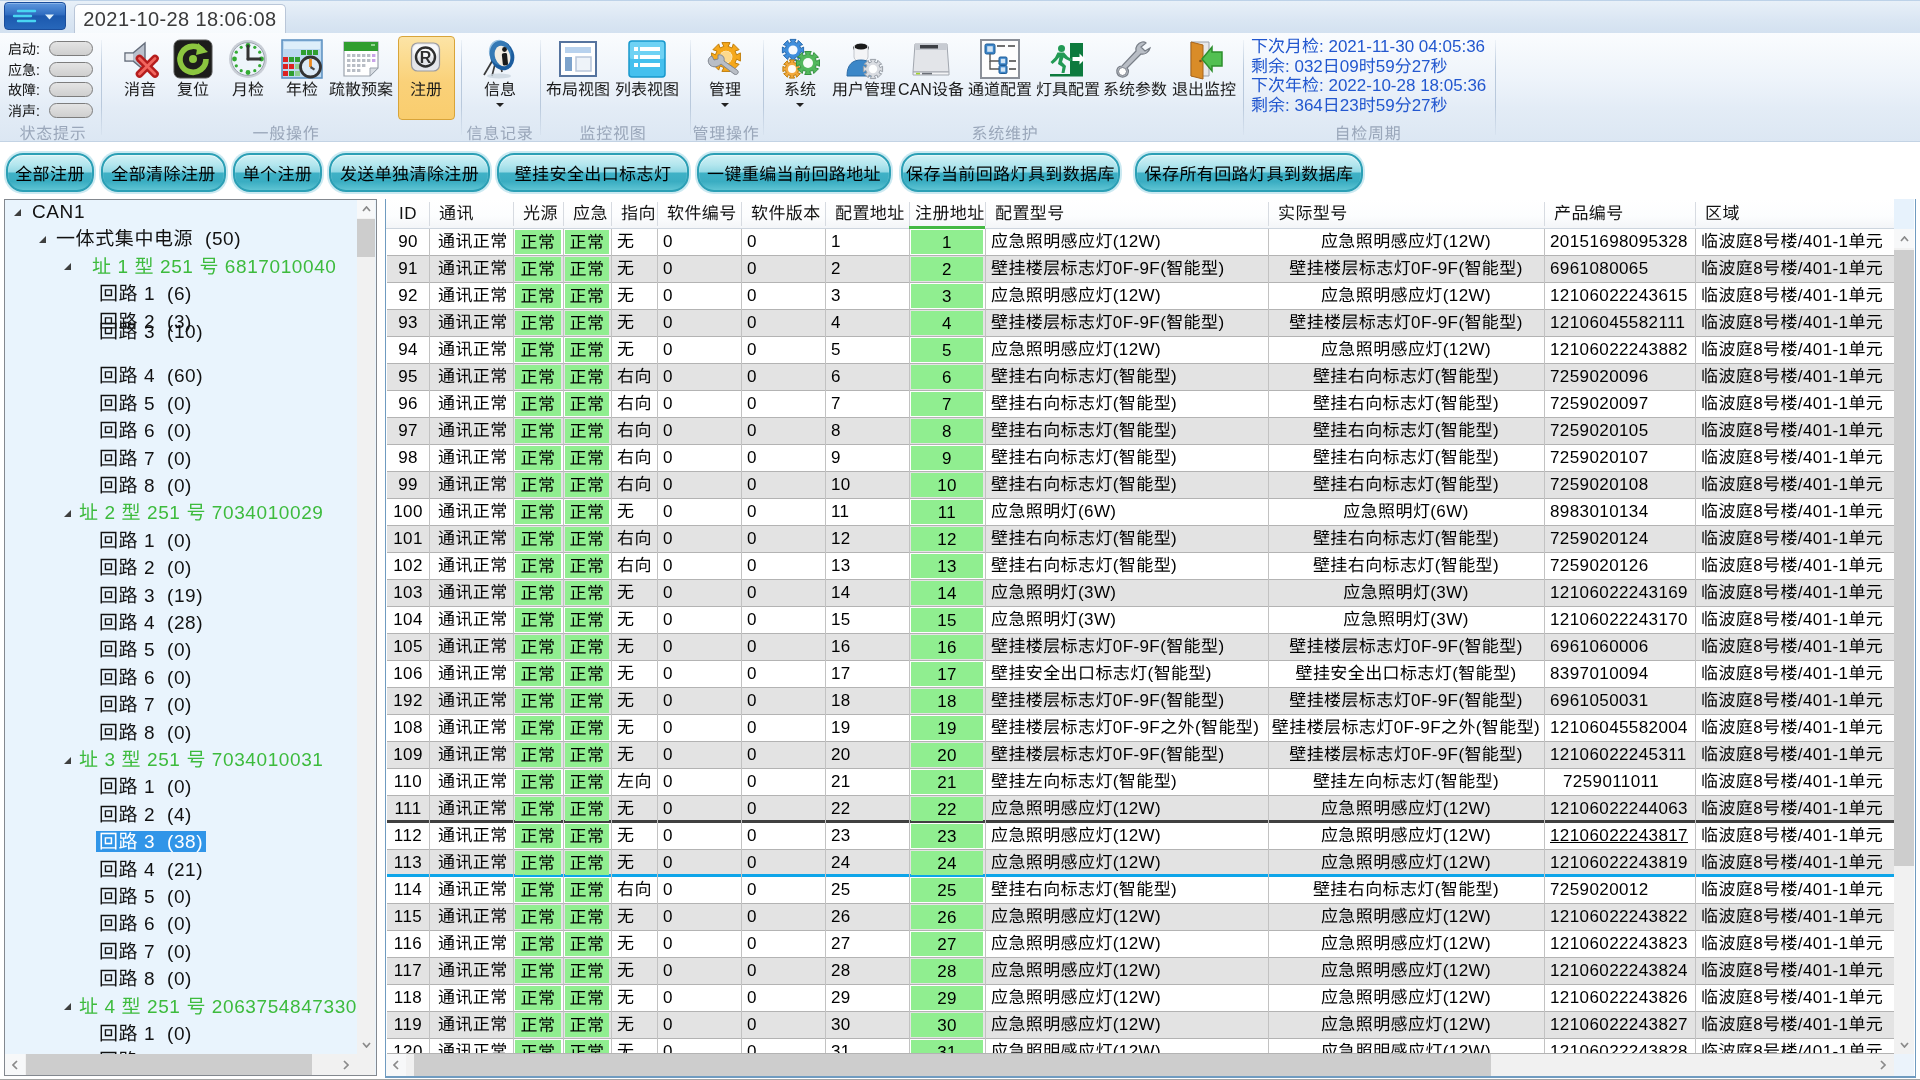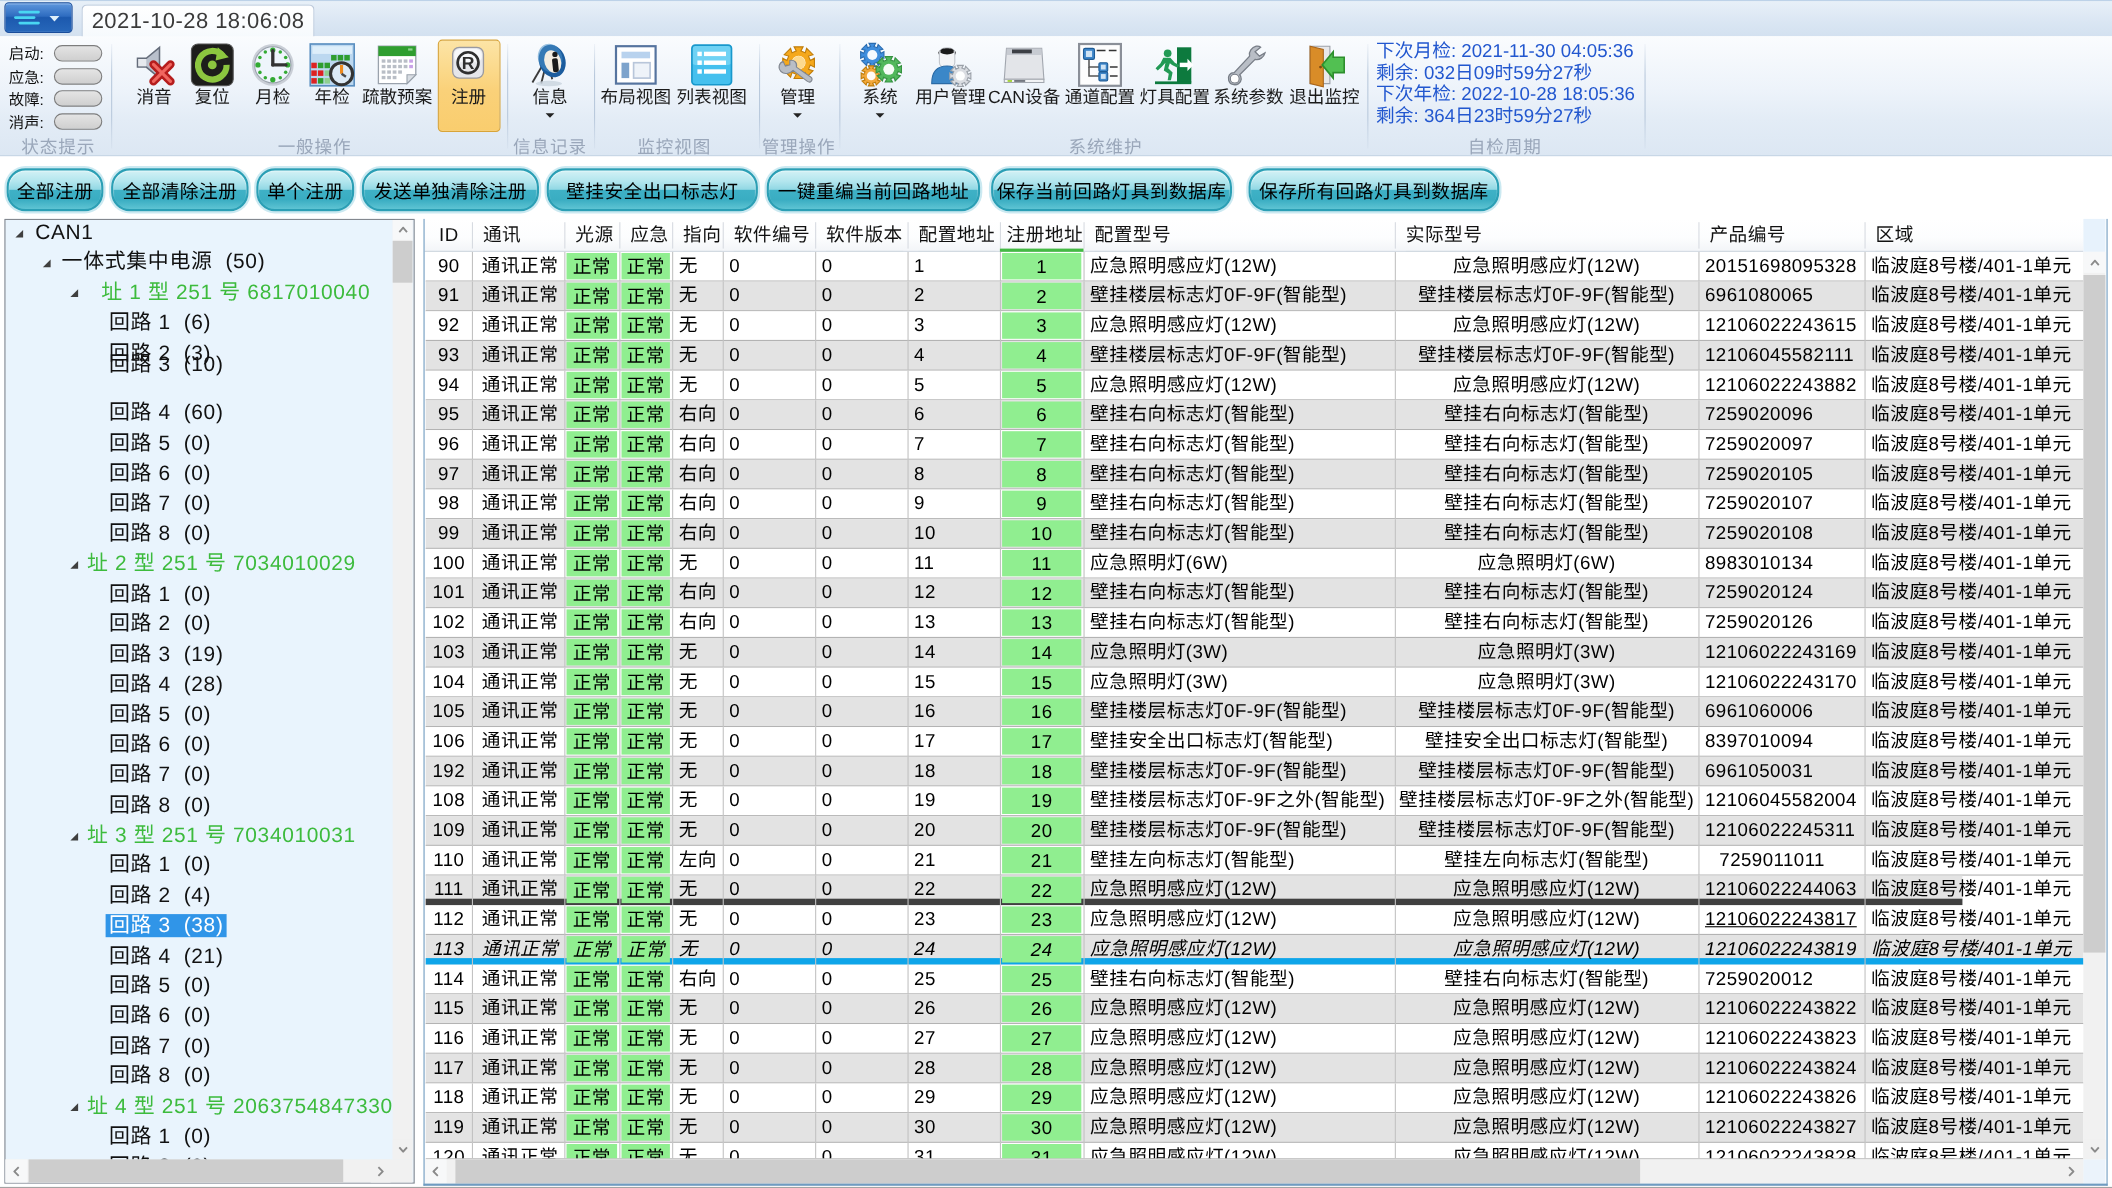--- a/index.html
+++ b/index.html
@@ -949,21 +949,21 @@
 <div style="position:absolute;left:224px;top:0;width:1px;height:27px;background:#c2c2c2"></div>
 <div style="position:absolute;left:270px;top:0;width:1px;height:27px;background:#c2c2c2"></div>
 <div style="position:absolute;left:354px;top:0;width:1px;height:27px;background:#c2c2c2"></div>
 <div style="position:absolute;left:438px;top:0;width:1px;height:27px;background:#c2c2c2"></div>
 <div style="position:absolute;left:522px;top:0;width:1px;height:27px;background:#c2c2c2"></div>
 <div style="position:absolute;left:598px;top:0;width:1px;height:27px;background:#c2c2c2"></div>
 <div style="position:absolute;left:881px;top:0;width:1px;height:27px;background:#c2c2c2"></div>
 <div style="position:absolute;left:1157px;top:0;width:1px;height:27px;background:#c2c2c2"></div>
 <div style="position:absolute;left:1308px;top:0;width:1px;height:27px;background:#c2c2c2"></div>
 </div>
-<div class="abs" style="left:387px;top:796px;width:1397px;height:27px;background:#e3e3e3;border-bottom:6px solid #404040;">
+<div class="abs" style="left:387px;top:796px;width:1507px;height:27px;background:#e3e3e3;border-bottom:3px solid #404040;">
 <div class="cell" style="position:absolute;left:0px;top:0;width:42px;height:26px;text-align:center;">111</div>
 <div class="cell" style="position:absolute;left:42px;top:0;width:84px;height:26px;padding-left:9px;">通讯正常</div>
 <div class="cell" style="position:absolute;left:128px;top:0;width:46px;height:24px;background:#90ee90;margin-top:1px;text-align:center;">正常</div>
 <div class="cell" style="position:absolute;left:178px;top:0;width:44px;height:24px;background:#90ee90;margin-top:1px;text-align:center;">正常</div>
 <div class="cell" style="position:absolute;left:224px;top:0;width:46px;height:26px;padding-left:6px;">无</div>
 <div class="cell" style="position:absolute;left:270px;top:0;width:84px;height:26px;padding-left:6px;">0</div>
 <div class="cell" style="position:absolute;left:354px;top:0;width:84px;height:26px;padding-left:6px;">0</div>
 <div class="cell" style="position:absolute;left:438px;top:0;width:84px;height:26px;padding-left:6px;">22</div>
 <div class="cell" style="position:absolute;left:524px;top:0;width:72px;height:24px;background:#90ee90;margin-top:1px;text-align:center;">22</div>
 <div class="cell" style="position:absolute;left:598px;top:0;width:283px;height:26px;padding-left:6px;">应急照明感应灯(12W)</div>
@@ -1003,21 +1003,21 @@
 <div style="position:absolute;left:224px;top:0;width:1px;height:27px;background:#c2c2c2"></div>
 <div style="position:absolute;left:270px;top:0;width:1px;height:27px;background:#c2c2c2"></div>
 <div style="position:absolute;left:354px;top:0;width:1px;height:27px;background:#c2c2c2"></div>
 <div style="position:absolute;left:438px;top:0;width:1px;height:27px;background:#c2c2c2"></div>
 <div style="position:absolute;left:522px;top:0;width:1px;height:27px;background:#c2c2c2"></div>
 <div style="position:absolute;left:598px;top:0;width:1px;height:27px;background:#c2c2c2"></div>
 <div style="position:absolute;left:881px;top:0;width:1px;height:27px;background:#c2c2c2"></div>
 <div style="position:absolute;left:1157px;top:0;width:1px;height:27px;background:#c2c2c2"></div>
 <div style="position:absolute;left:1308px;top:0;width:1px;height:27px;background:#c2c2c2"></div>
 </div>
-<div class="abs" style="left:387px;top:850px;width:1507px;height:27px;background:#e3e3e3;border-bottom:6px solid #0ea5e9;font-style:italic;">
+<div class="abs" style="left:387px;top:850px;width:1507px;height:27px;background:#e3e3e3;border-bottom:3px solid #0ea5e9;">
 <div class="cell" style="position:absolute;left:0px;top:0;width:42px;height:26px;text-align:center;">113</div>
 <div class="cell" style="position:absolute;left:42px;top:0;width:84px;height:26px;padding-left:9px;">通讯正常</div>
 <div class="cell" style="position:absolute;left:128px;top:0;width:46px;height:24px;background:#90ee90;margin-top:1px;text-align:center;">正常</div>
 <div class="cell" style="position:absolute;left:178px;top:0;width:44px;height:24px;background:#90ee90;margin-top:1px;text-align:center;">正常</div>
 <div class="cell" style="position:absolute;left:224px;top:0;width:46px;height:26px;padding-left:6px;">无</div>
 <div class="cell" style="position:absolute;left:270px;top:0;width:84px;height:26px;padding-left:6px;">0</div>
 <div class="cell" style="position:absolute;left:354px;top:0;width:84px;height:26px;padding-left:6px;">0</div>
 <div class="cell" style="position:absolute;left:438px;top:0;width:84px;height:26px;padding-left:6px;">24</div>
 <div class="cell" style="position:absolute;left:524px;top:0;width:72px;height:24px;background:#90ee90;margin-top:1px;text-align:center;">24</div>
 <div class="cell" style="position:absolute;left:598px;top:0;width:283px;height:26px;padding-left:6px;">应急照明感应灯(12W)</div>

